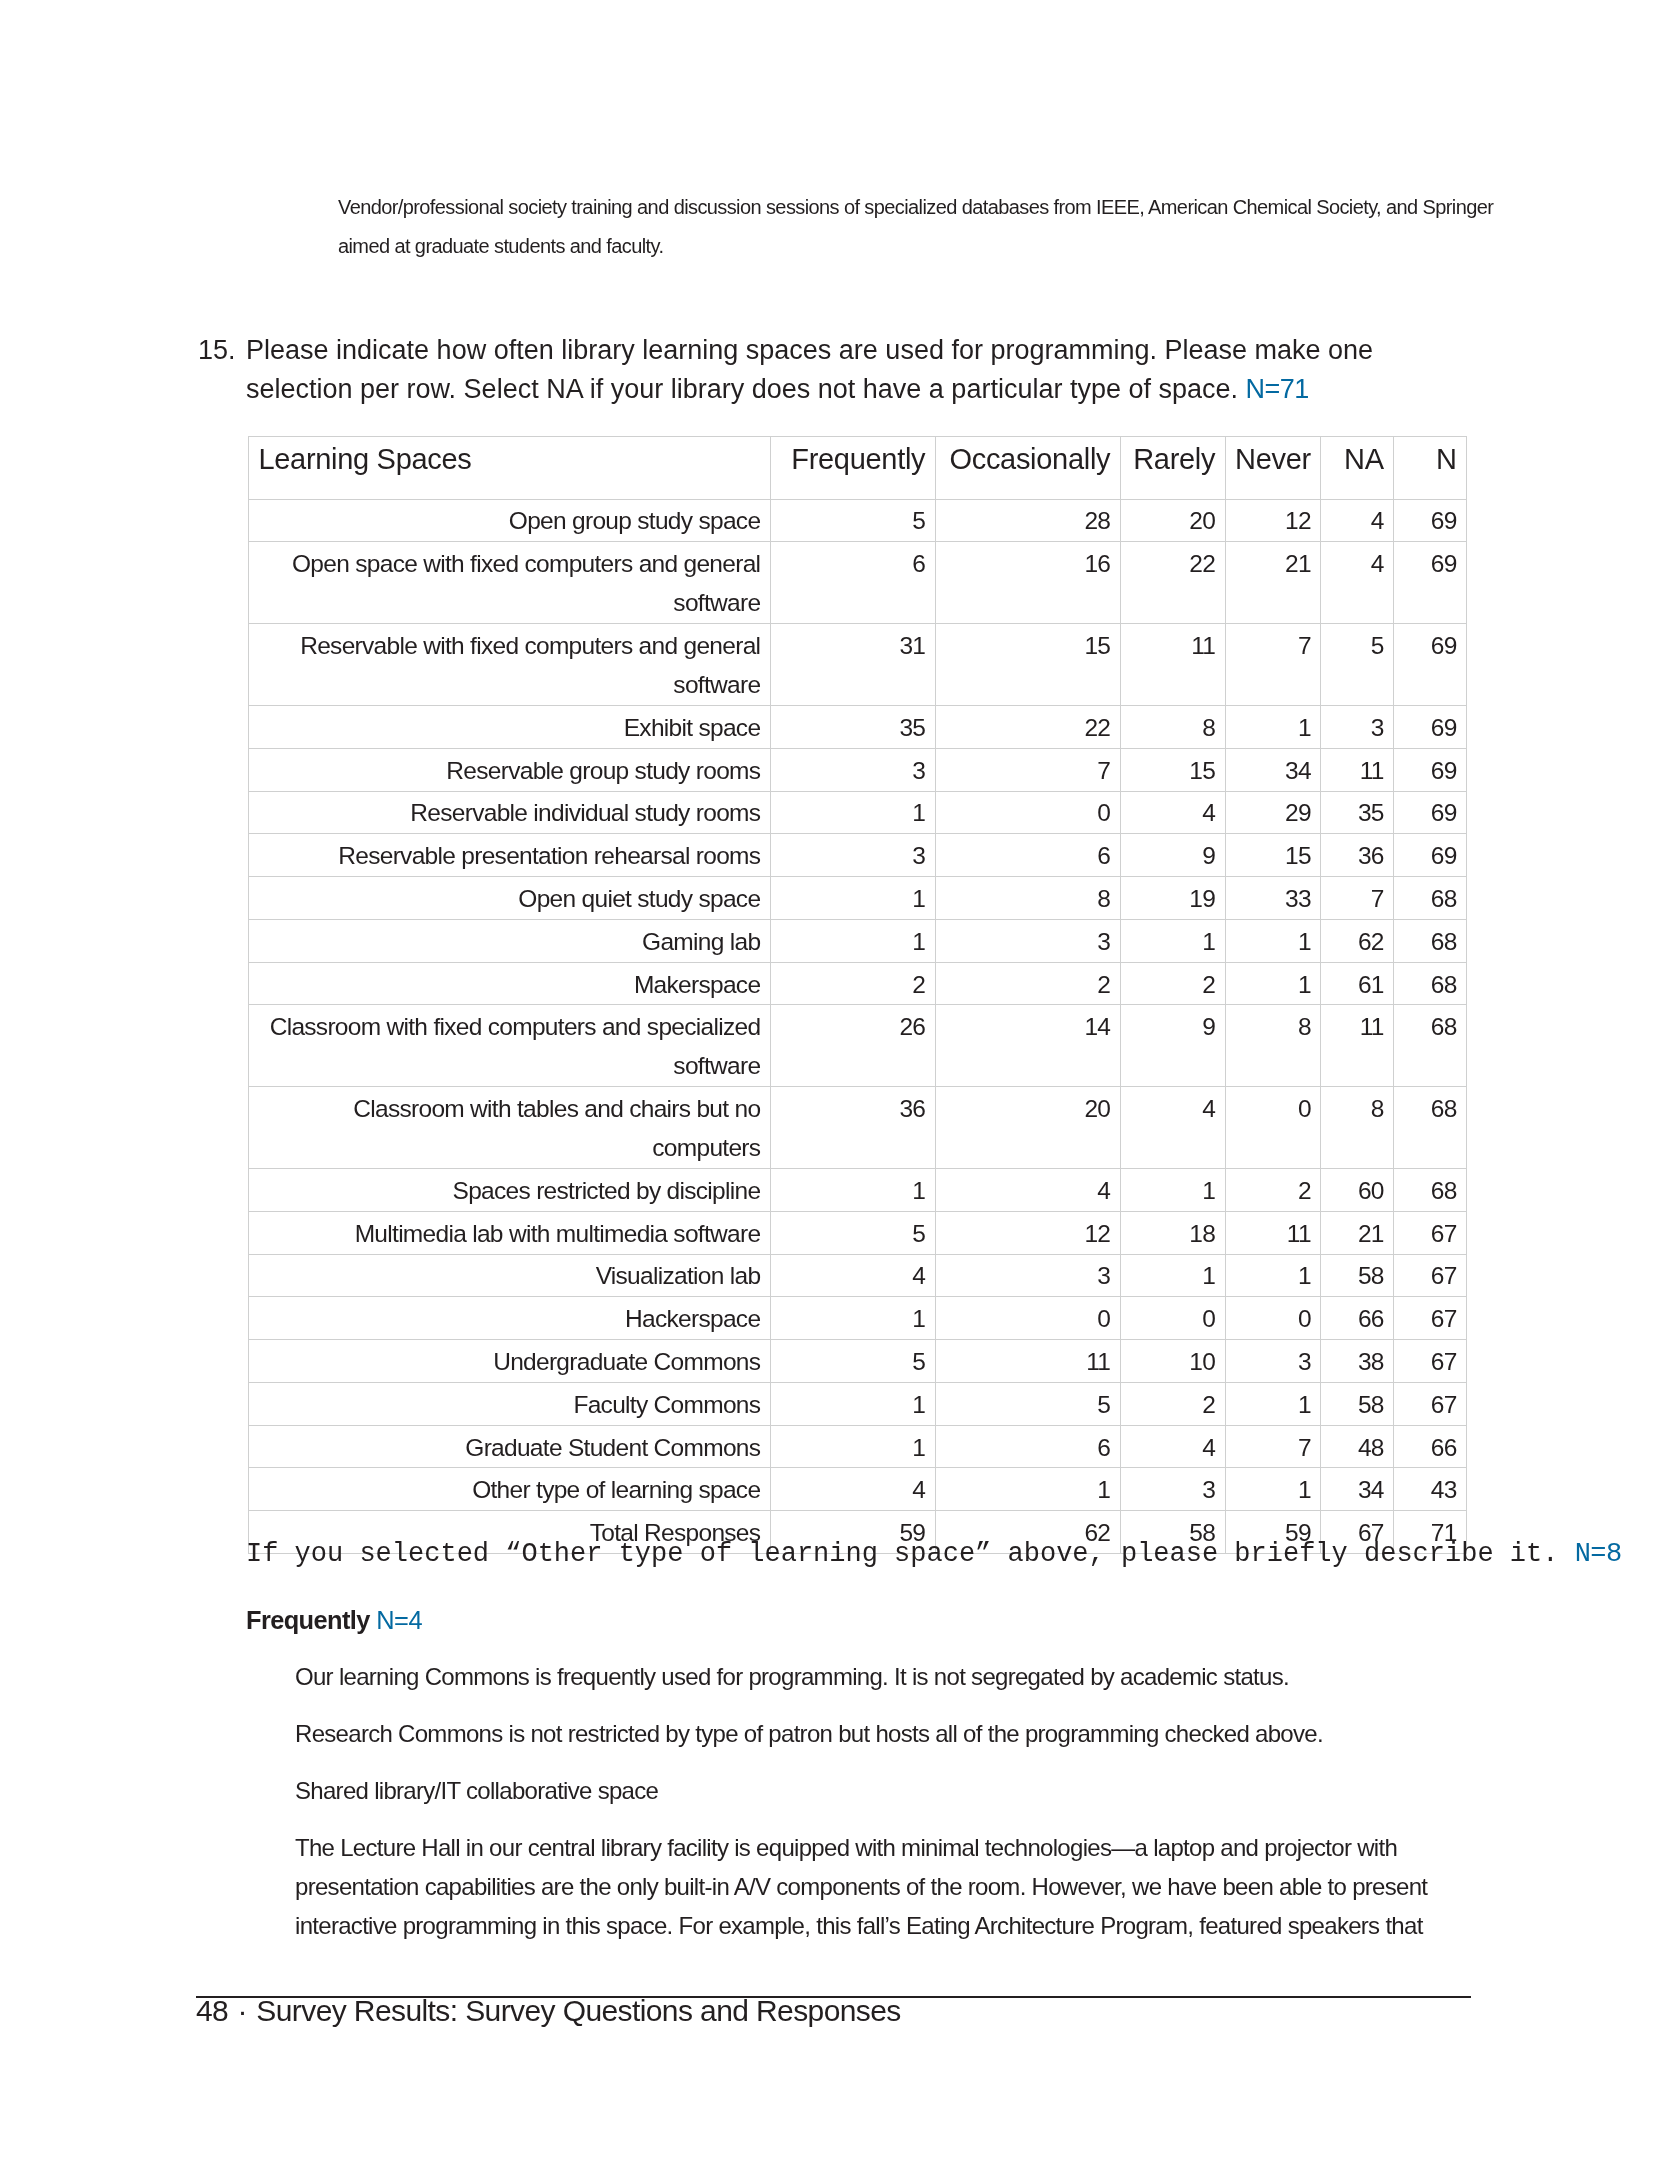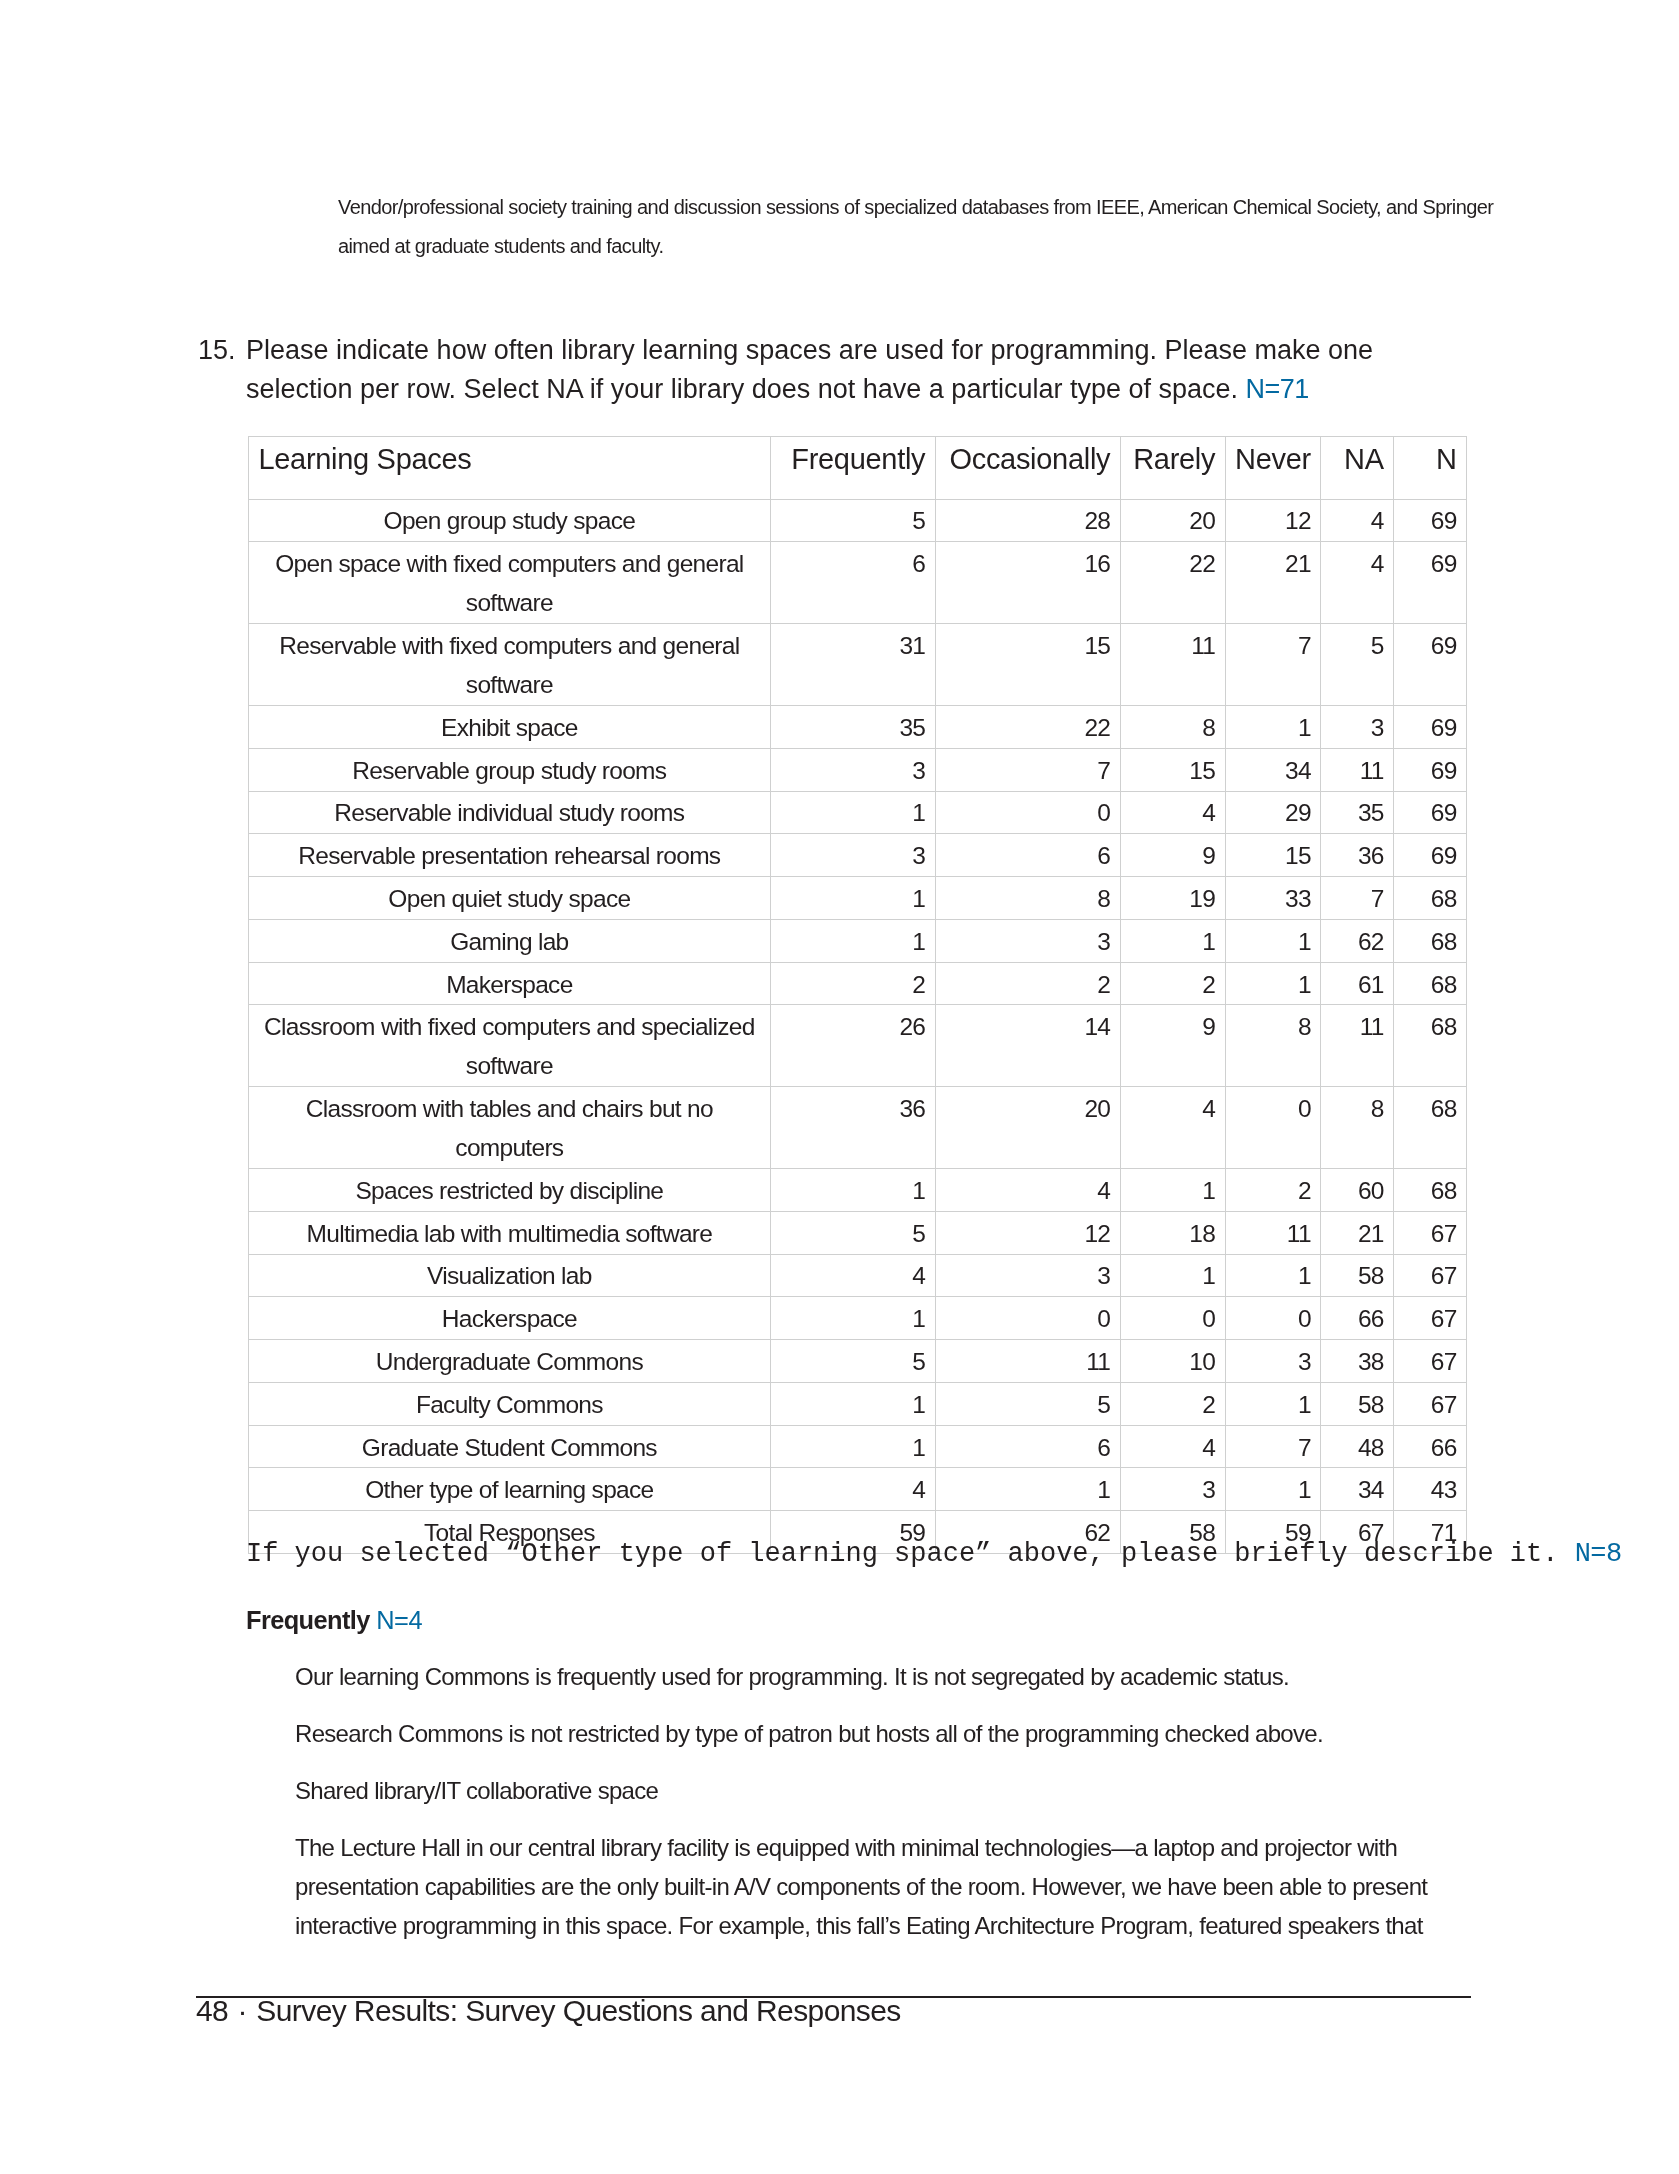--- a/index.html
+++ b/index.html
@@ -30,21 +30,21 @@
   }
   table.spaces th, table.spaces td {
     border: 1.9px solid #cfd0d0; padding: 0 9.4px; vertical-align: top;
   }
   table.spaces th {
     height: 56px; font-weight: normal; font-size: 29px; letter-spacing: -0.3px;
     vertical-align: top; padding-top: 5.6px; text-align: right;
   }
   table.spaces th.first { text-align: left; }
   table.spaces td { line-height: 39px; padding-top: 1.9px; padding-bottom: 0.9px; text-align: right; }
-  table.spaces td.label { text-align: center; }
+  table.spaces td.label { text-align: right; }
   col.c0 { width: 524px; } col.c1 { width: 165px; } col.c2 { width: 185px; }
   col.c3 { width: 105px; } col.c4 { width: 94px; } col.c5 { width: 73px; } col.c6 { width: 73px; }
 
   .followup {
     position: absolute; left: 246px; top: 1535px; font-size: 27px; line-height: 38px; font-family: Liberation Mono, monospace;
   }
   .subhead {
     position: absolute; left: 246px; top: 1601px; font-size: 25.4px; line-height: 38px; letter-spacing: -0.6px;
   }
   .subhead b { font-weight: bold; }

